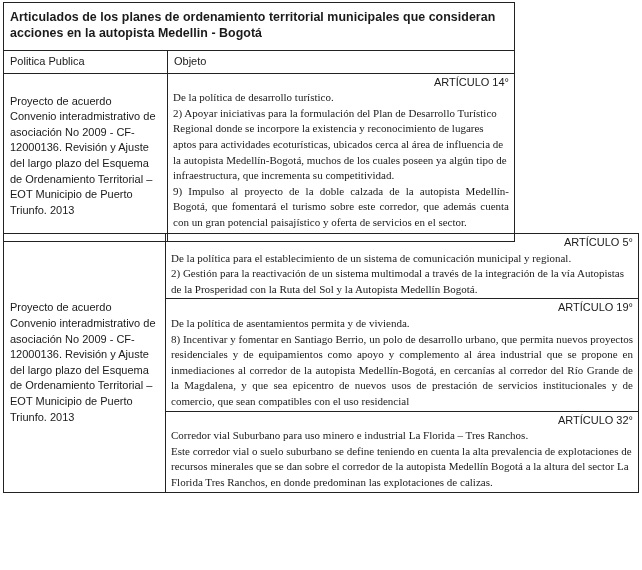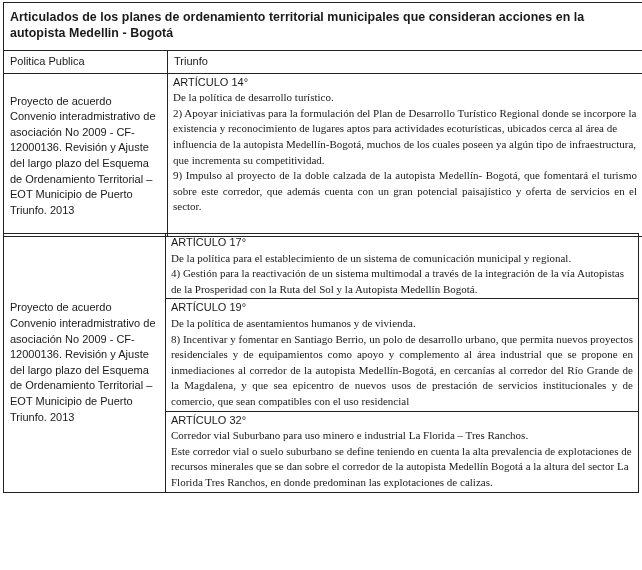--- a/index.html
+++ b/index.html
@@ -1,44 +1,44 @@
 <!DOCTYPE html>
 <html><head>
   <meta charset="utf-8">
   <style>
     html, body { margin: 0; padding: 0; background: #ffffff; }
     body { width: 642px; height: 570px; position: relative; overflow: hidden;
            font-family: "Liberation Sans Narrow", "Liberation Sans", sans-serif; color: #1a1a1a; }
     table { border-collapse: collapse; position: absolute; table-layout: fixed; }
     td { border: 1.5px solid #222; vertical-align: top; padding: 1px 5px; font-size: 11px; line-height: 15.6px; }
-    #t1 { left: 3px; top: 2px; width: 640px; }
+    #t1 { left: 3px; top: 2px; width: 512px; }
     #t2 { left: 3px; top: 233px; width: 636px; }
     .title { font-weight: bold; font-size: 12.4px; line-height: 16px; padding: 6px 5px 9px 6px; letter-spacing: 0.05px; }
     .hdr td { padding: 3px 6px; }
     .left-cell { vertical-align: middle; padding: 18px 6px; }
     .left-cell.top { vertical-align: top; padding-top: 20px; }
     .just { text-align: justify; }
     .line { display: block; font-family: Liberation Serif, serif; }
-    .art { display: block; }
+    .art { display: block; text-align: right; }
   </style>
 </head>
 <body>
 
 <table id="t1">
   <colgroup>
       <col style="width:164px">
       <col>
     </colgroup>
   <tbody>
       <tr>
     <td colspan="2" class="title">Articulados de los planes de ordenamiento territorial municipales que consideran acciones en la autopista Medellin - Bogotá</td>
   </tr>
   <tr class="hdr">
     <td>Politica Publica</td>
-    <td>Triunfo</td>
+    <td>Objeto</td>
   </tr>
   <tr style="height:160px">
     <td class="left-cell top">Proyecto de acuerdo Convenio interadmistrativo de asociación No 2009 - CF- 12000136. Revisión y Ajuste del largo plazo del Esquema de Ordenamiento Territorial – EOT Municipio de Puerto Triunfo. 2013</td>
     <td style="padding-bottom:10px">
       <span class="art">ARTÍCULO 14°</span>
       <span class="line">De la política de desarrollo turístico.</span>
       <span class="line">2) Apoyar iniciativas para la formulación del Plan de Desarrollo Turístico Regional donde se incorpore la existencia y reconocimiento de lugares aptos para actividades ecoturísticas, ubicados cerca al área de influencia de la autopista Medellín-Bogotá, muchos de los cuales poseen ya algún tipo de infraestructura, que incrementa su competitividad.</span>
       <span class="line just">9) Impulso al proyecto de la doble calzada de la autopista Medellín- Bogotá, que fomentará el turismo sobre este corredor, que además cuenta con un gran potencial paisajístico y oferta de servicios en el sector.</span>
     </td>
   </tr>
@@ -47,29 +47,29 @@
 
 <table id="t2">
   <colgroup>
       <col style="width:162px">
       <col>
     </colgroup>
   <tbody>
       <tr>
     <td rowspan="3" class="left-cell">Proyecto de acuerdo Convenio interadmistrativo de asociación No 2009 - CF- 12000136. Revisión y Ajuste del largo plazo del Esquema de Ordenamiento Territorial – EOT Municipio de Puerto Triunfo. 2013</td>
     <td>
-      <span class="art">ARTÍCULO 17°</span>
+      <span class="art">ARTÍCULO 5°</span>
       <span class="line">De la política para el establecimiento de un sistema de comunicación municipal y regional.</span>
-      <span class="line">4) Gestión para la reactivación de un sistema multimodal a través de la integración de la vía Autopistas de la Prosperidad con la Ruta del Sol y la Autopista Medellín Bogotá.</span>
+      <span class="line">2) Gestión para la reactivación de un sistema multimodal a través de la integración de la vía Autopistas de la Prosperidad con la Ruta del Sol y la Autopista Medellín Bogotá.</span>
     </td>
   </tr>
   <tr>
     <td>
       <span class="art">ARTÍCULO 19°</span>
-      <span class="line">De la política de asentamientos humanos y de vivienda.</span>
+      <span class="line">De la política de asentamientos permita y de vivienda.</span>
       <span class="line just">8) Incentivar y fomentar en Santiago Berrio, un polo de desarrollo urbano, que permita nuevos proyectos residenciales y de equipamientos como apoyo y complemento al área industrial que se propone en inmediaciones al corredor de la autopista Medellín-Bogotá, en cercanías al corredor del Río Grande de la Magdalena, y que sea epicentro de nuevos usos de prestación de servicios institucionales y de comercio, que sean compatibles con el uso residencial</span>
     </td>
   </tr>
   <tr>
     <td>
       <span class="art">ARTÍCULO 32°</span>
       <span class="line">Corredor vial Suburbano para uso minero e industrial La Florida – Tres Ranchos.</span>
       <span class="line">Este corredor vial o suelo suburbano se define teniendo en cuenta la alta prevalencia de explotaciones de recursos minerales que se dan sobre el corredor de la autopista Medellín Bogotá a la altura del sector La Florida Tres Ranchos, en donde predominan las explotaciones de calizas.</span>
     </td>
   </tr>

